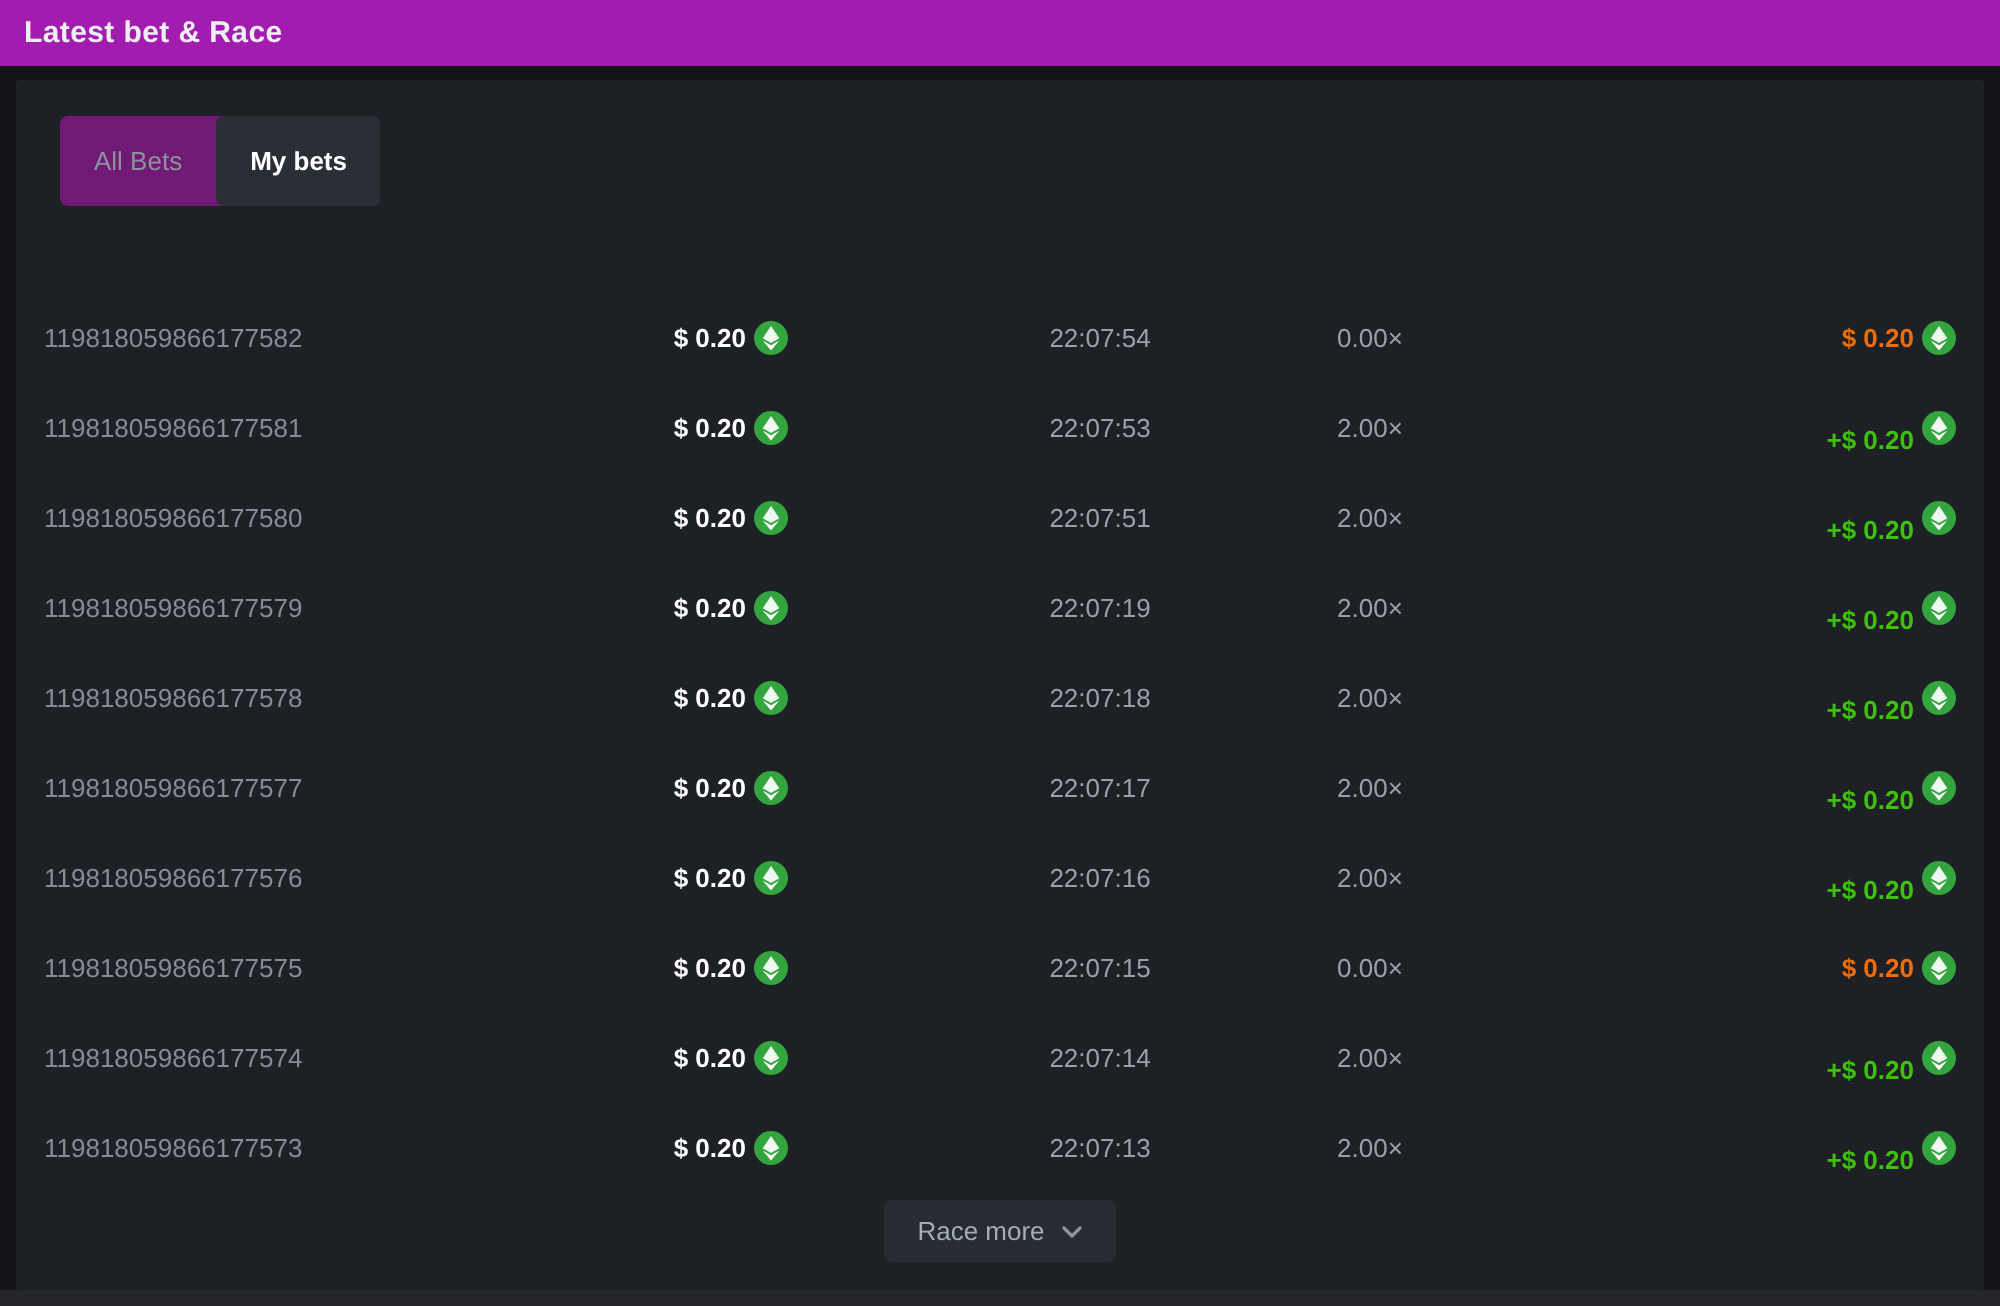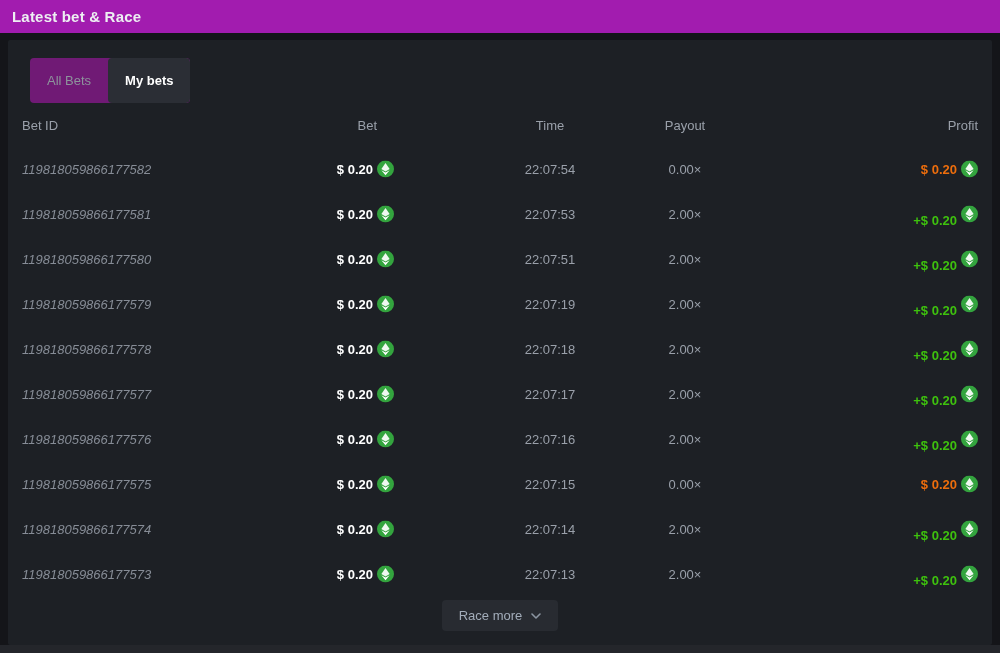--- a/index.html
+++ b/index.html
@@ -39,21 +39,21 @@
   }
   .h-id     { left:14px; }
   .h-bet    { right:615px; }
   .h-time   { left:542px; transform:translateX(-50%); }
   .h-payout { left:677px; transform:translateX(-50%); }
   .h-profit { right:14px; }
 
   .tbody { position:absolute; top:106px; left:0; right:0; }
   .row { position:relative; height:45px; }
   .cell { position:absolute; top:50%; transform:translateY(-50%); white-space:nowrap; font-size:13px; }
-  .c-id     { left:14px; color:#868c96;font-style:italic; }
+  .c-id     { left:14px; color:#868c96; }
   .c-bet    { right:598px; display:flex; align-items:center; gap:4px; }
   .c-time   { left:542px; transform:translate(-50%,-50%); color:#9aa0aa; }
   .c-payout { left:677px; transform:translate(-50%,-50%); color:#9aa0aa; }
   .c-profit { right:14px; display:flex; align-items:center; gap:4px; }
   .amt-bet  { color:#ffffff; font-weight:700; }
   .amt-profit { font-weight:700; }
   .amt-profit.pos { color:var(--pos,#3ec10e);margin-top:12px; }
   .amt-profit.neg { color:var(--neg,#ed6d0c); }
 
   .coin { width:17px; height:17px; display:block; }
@@ -76,27 +76,20 @@
   <div class="page-title">Latest bet &amp; Race</div>
 </div>
 
 <div class="panel">
 
   <div class="tabs" id="tabs">
       <button class="tab"><span>All Bets</span></button>
       <button class="tab active"><span>My bets</span></button>
     </div>
 
-  <div class="thead">
-    <div class="hc h-id">Bet ID</div>
-    <div class="hc h-bet">Bet</div>
-    <div class="hc h-time">Time</div>
-    <div class="hc h-payout">Payout</div>
-    <div class="hc h-profit">Profit</div>
-  </div>
 
   <div class="tbody" id="rows">
     <div class="row">
       <div class="cell c-id">119818059866177582</div>
       <div class="cell c-bet">
         <span class="amt-bet">$ 0.20</span>
         <svg class="coin" viewBox="0 0 16 16">
           <circle class="coin-bg" cx="8" cy="8" r="8"></circle>
           <path fill="#ffffff" fill-opacity=".92" d="M8 2.3 L11.9 8.1 8 10.3 4.1 8.1 Z"></path>
           <path fill="#ffffff" d="M8 13.9 L4.1 9.2 8 11.4 11.9 9.2 Z"></path>

